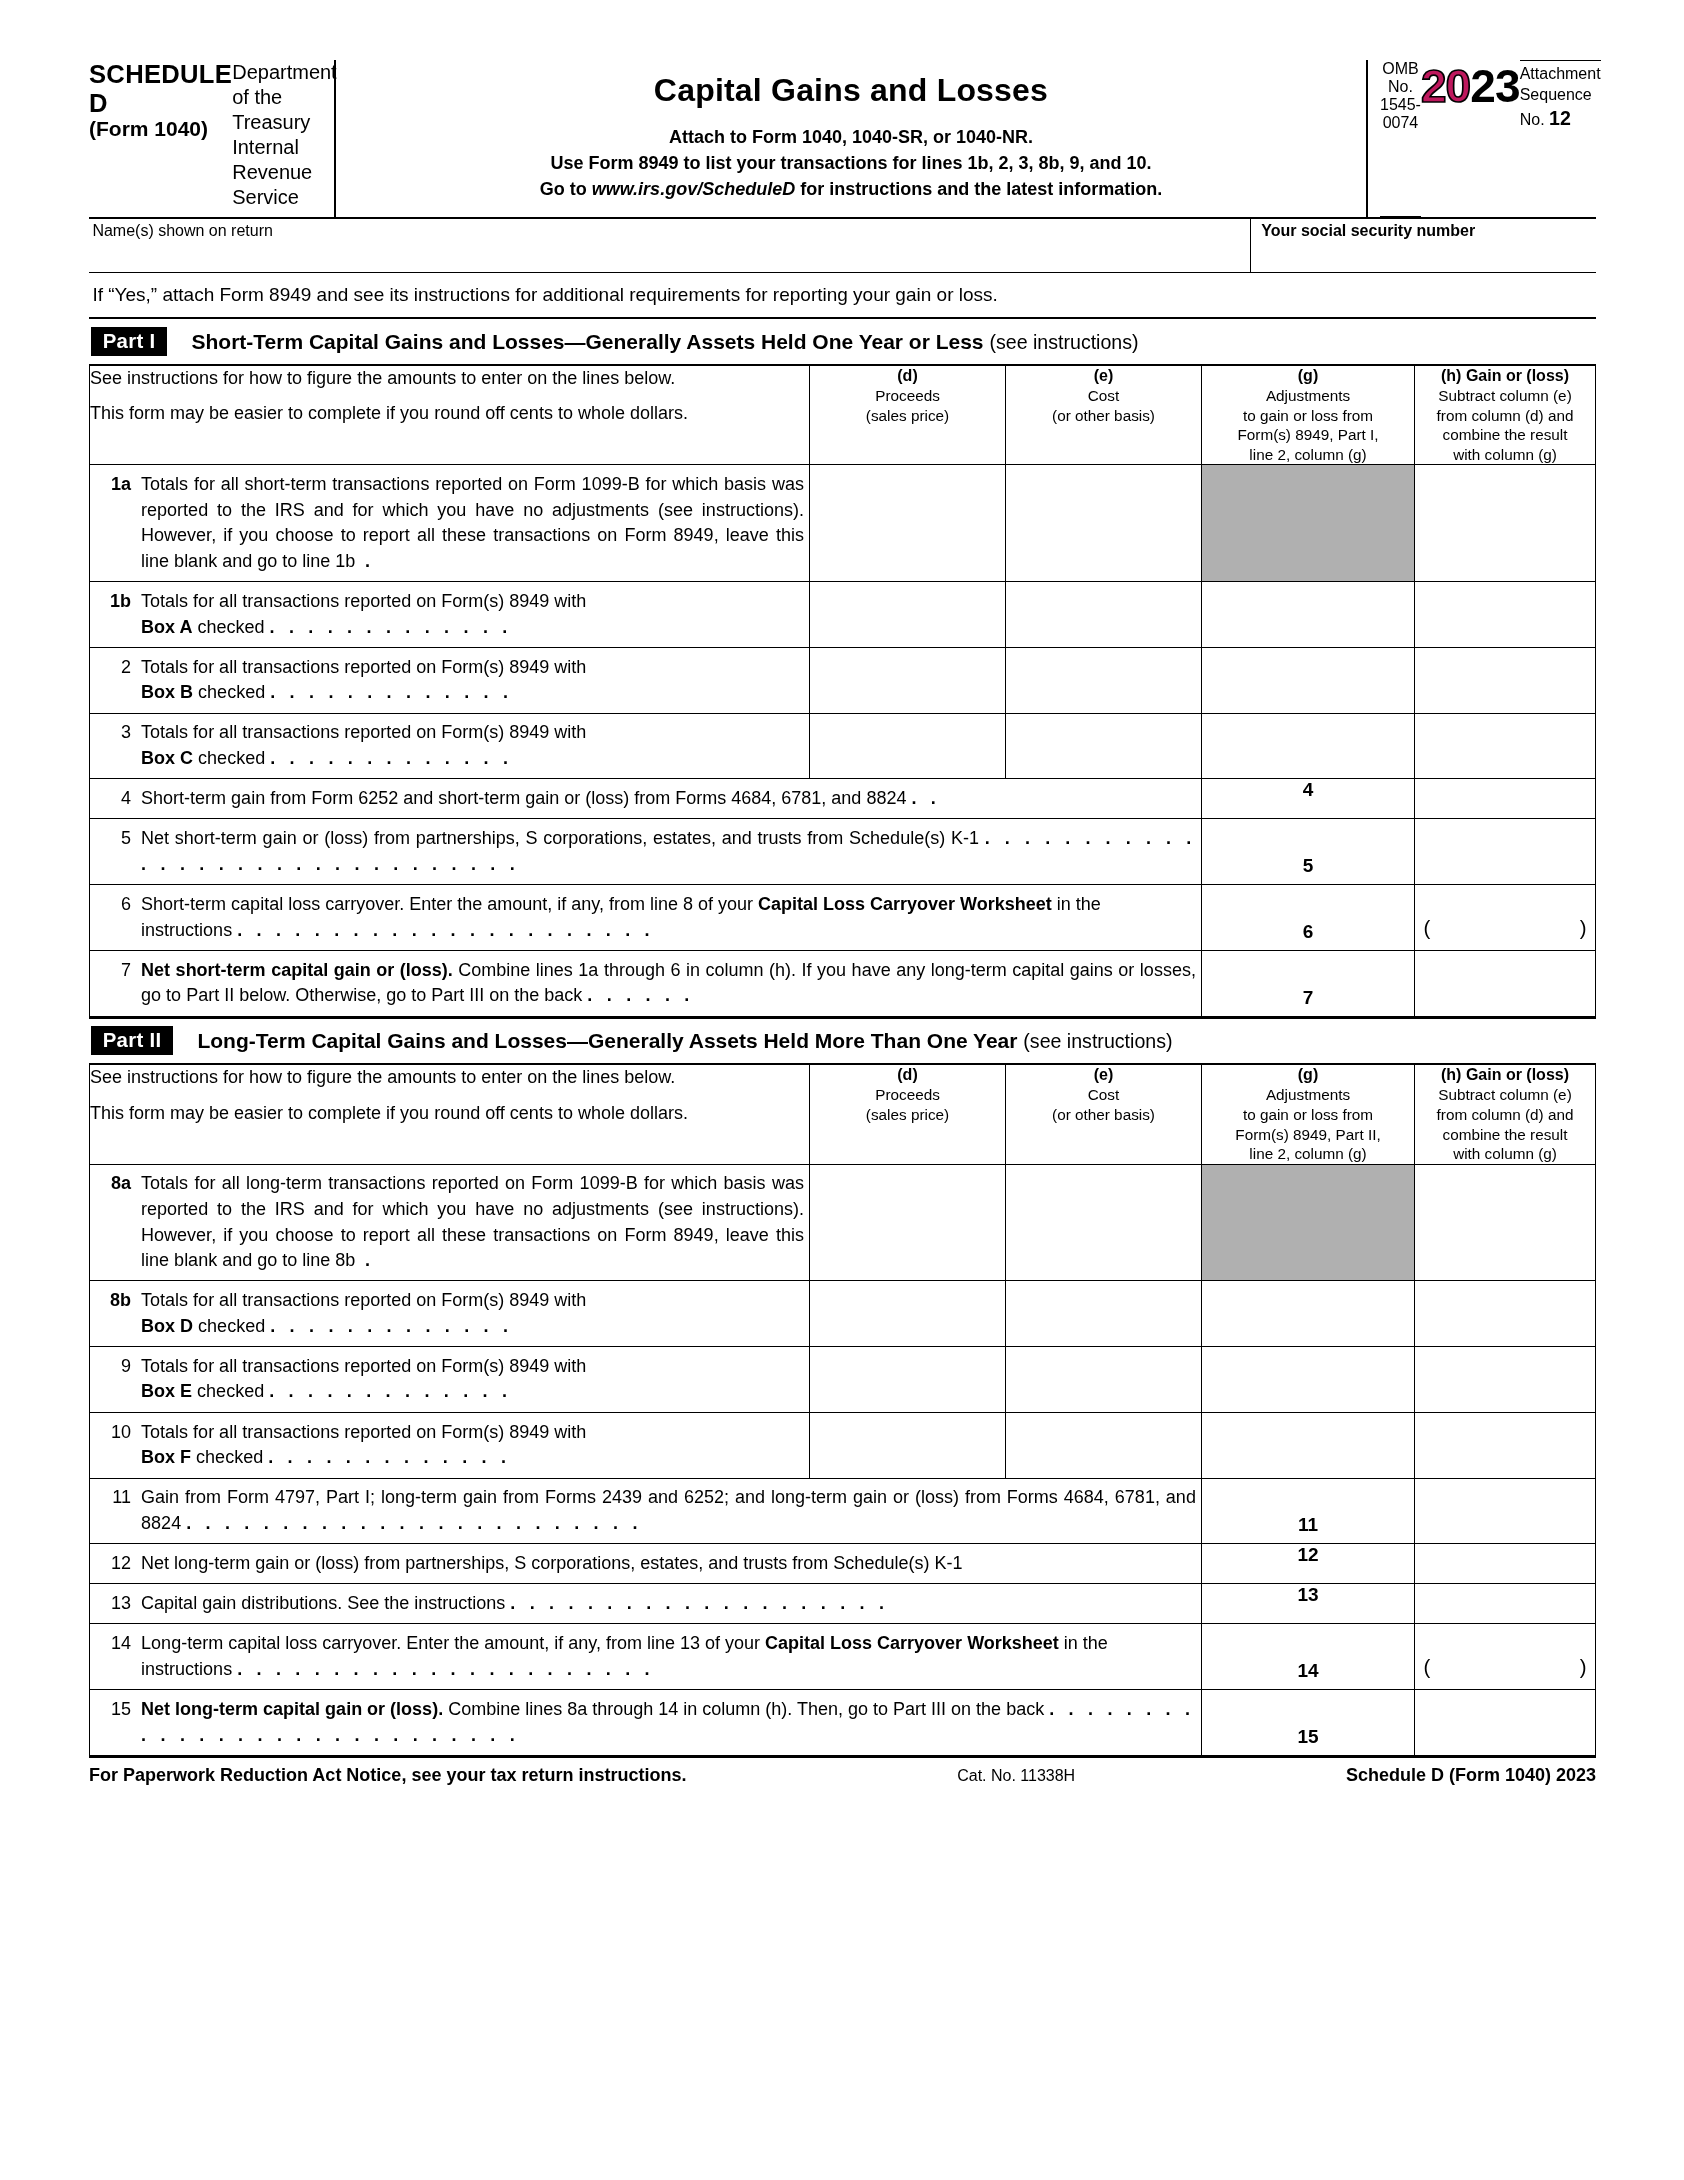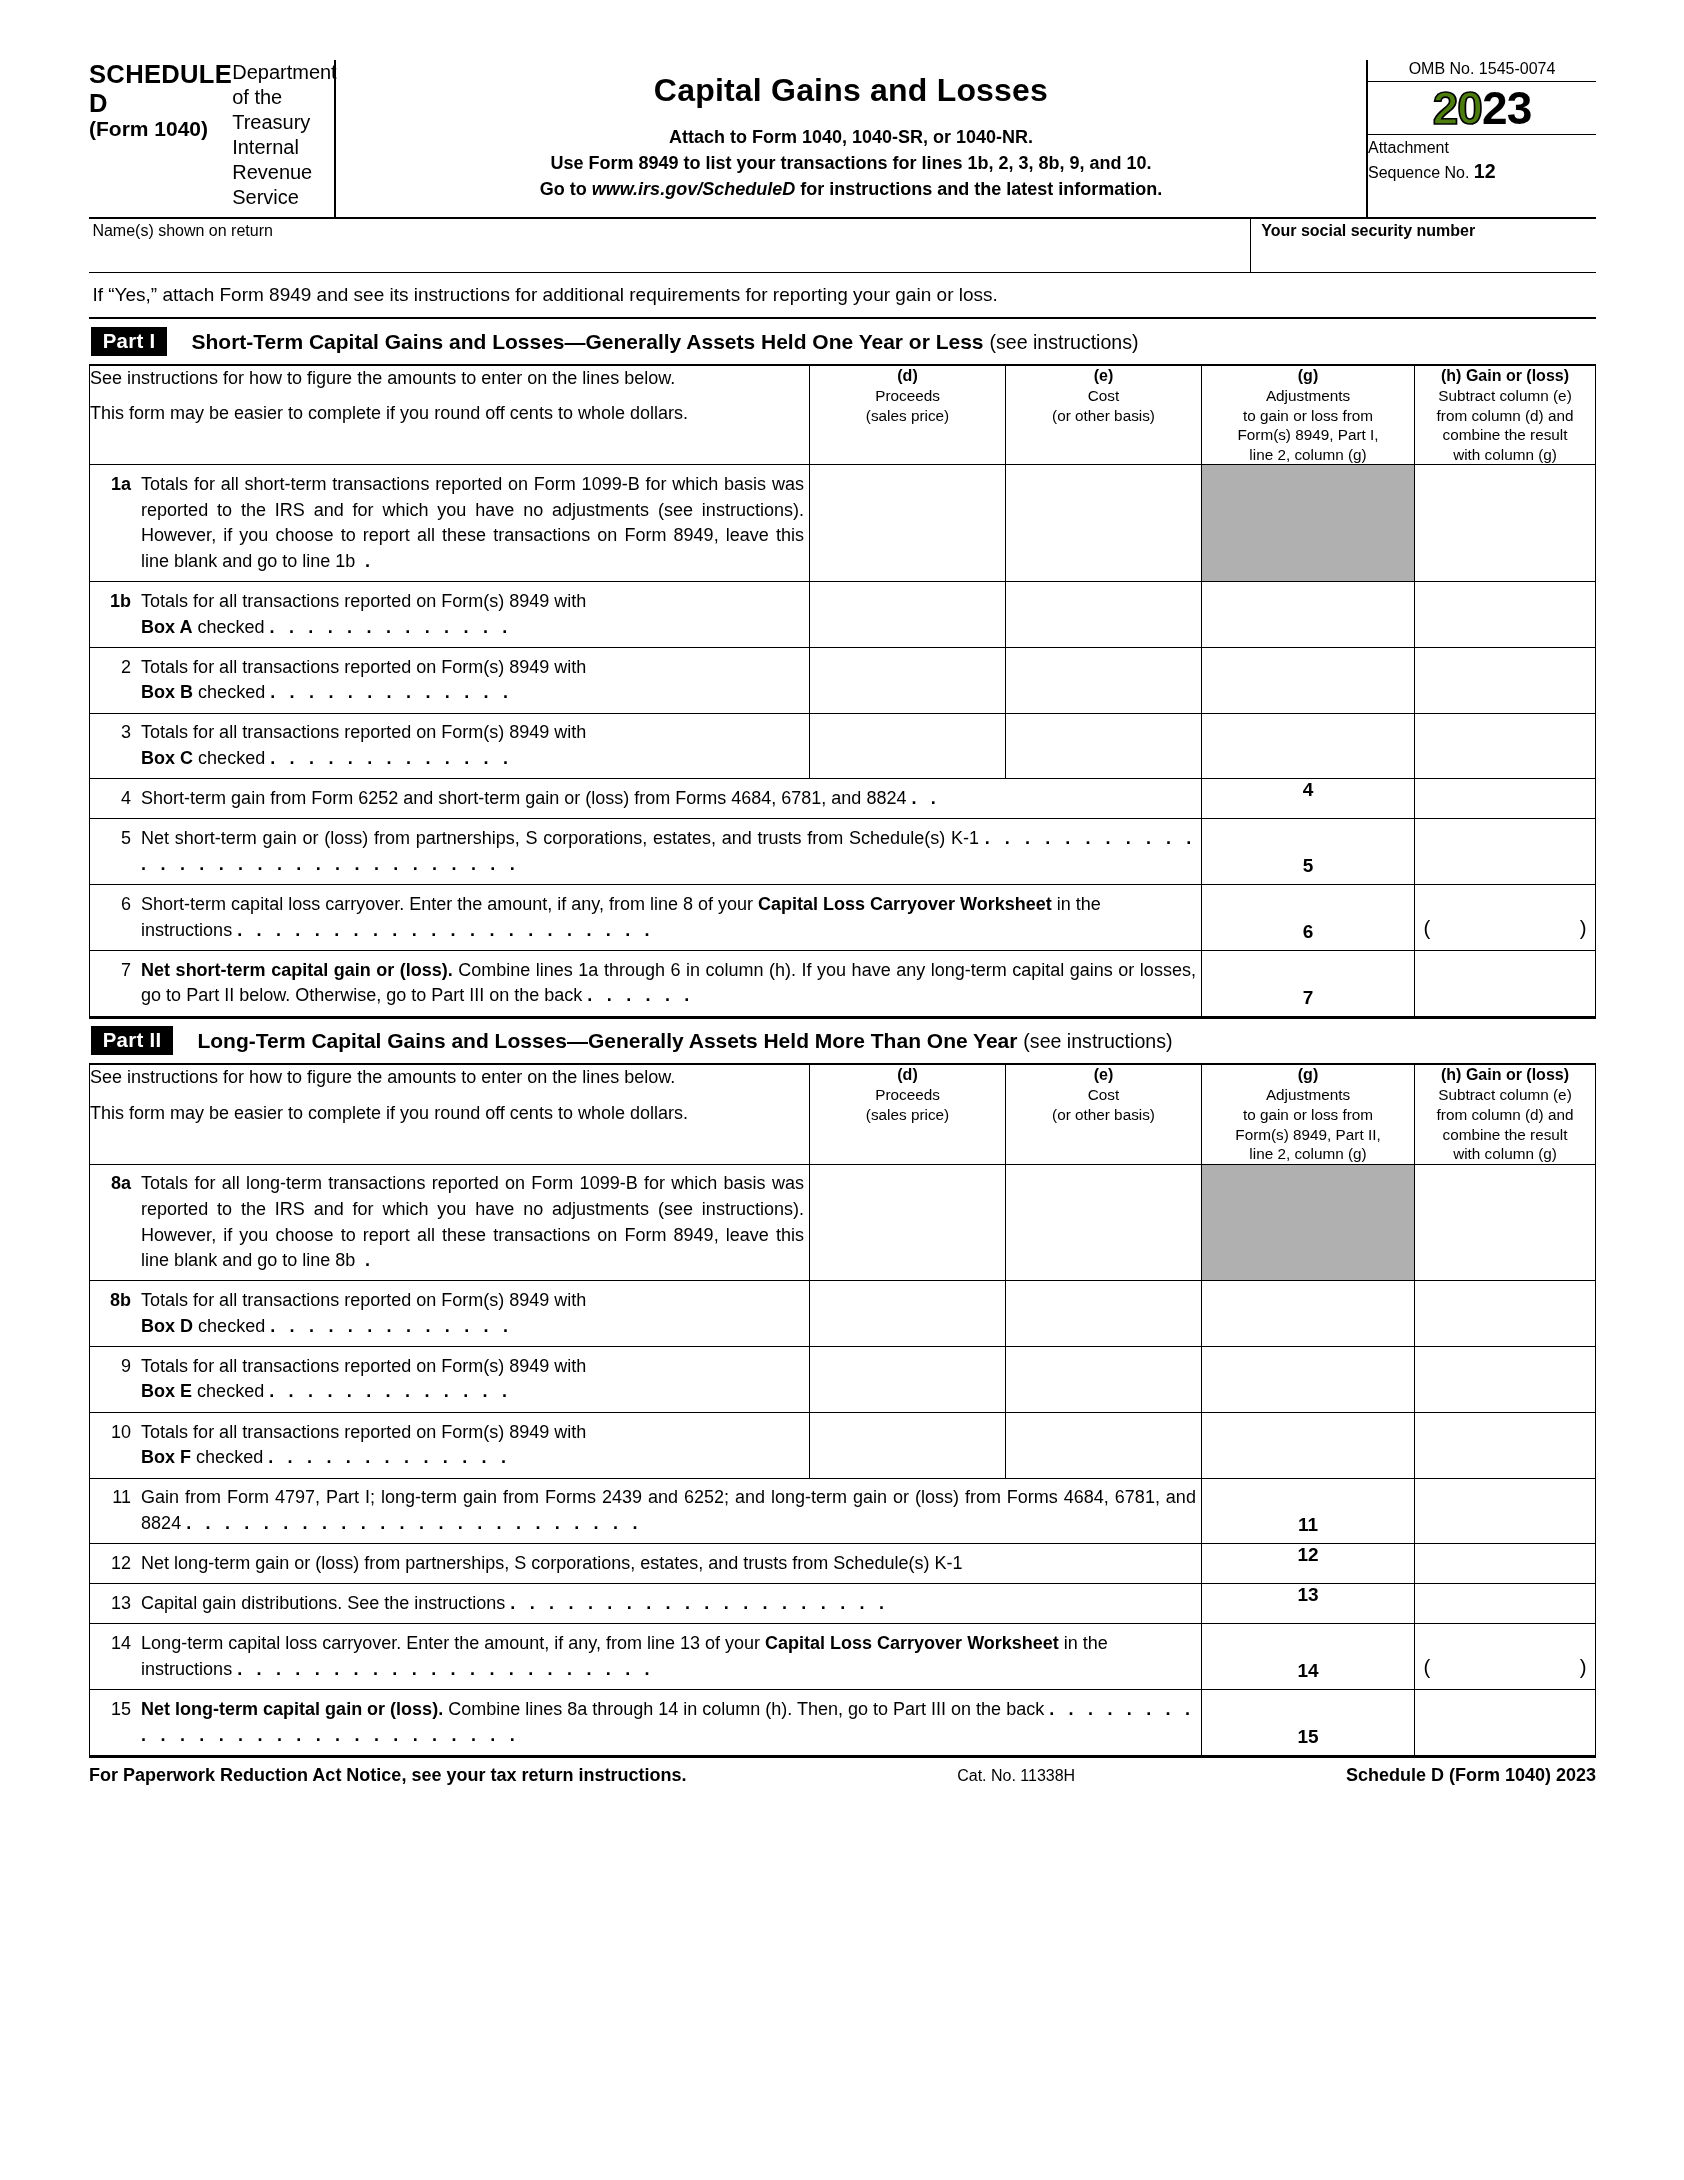--- a/index.html
+++ b/index.html
@@ -69,39 +69,39 @@
     font-weight: bold;
     line-height: 1.45;
   }
   .attach-line .ital {
     font-style: italic;
   }
   .hdr-right {
     width: 230px;
     border-left: 2.6px solid #000;
     box-sizing: border-box;
-    display: flex;
-    flex-direction: column;
+    padding-left: 12px;
+    display: flex;
   }
   .omb {
     font-size: 16px;
     text-align: center;
     padding-bottom: 3.4px;
     border-bottom: 1.3px solid #000;
   }
   .year {
     font-size: 46px;
     font-weight: bold;
     text-align: center;
     line-height: 1.05;
     padding: 1.7px 0 1.7px 0;
     letter-spacing: -0.9px;
   }
   .year .outline {
-    color: #4d7c0f;
+    color: #be185d;
     -webkit-text-stroke: 1.7px #000;
   }
   .attach-seq {
     font-size: 16px;
     line-height: 1.3;
     border-top: 1.3px solid #000;
     padding-top: 3.4px;
   }
   .attach-seq b { font-size: 19.6px; }
 

